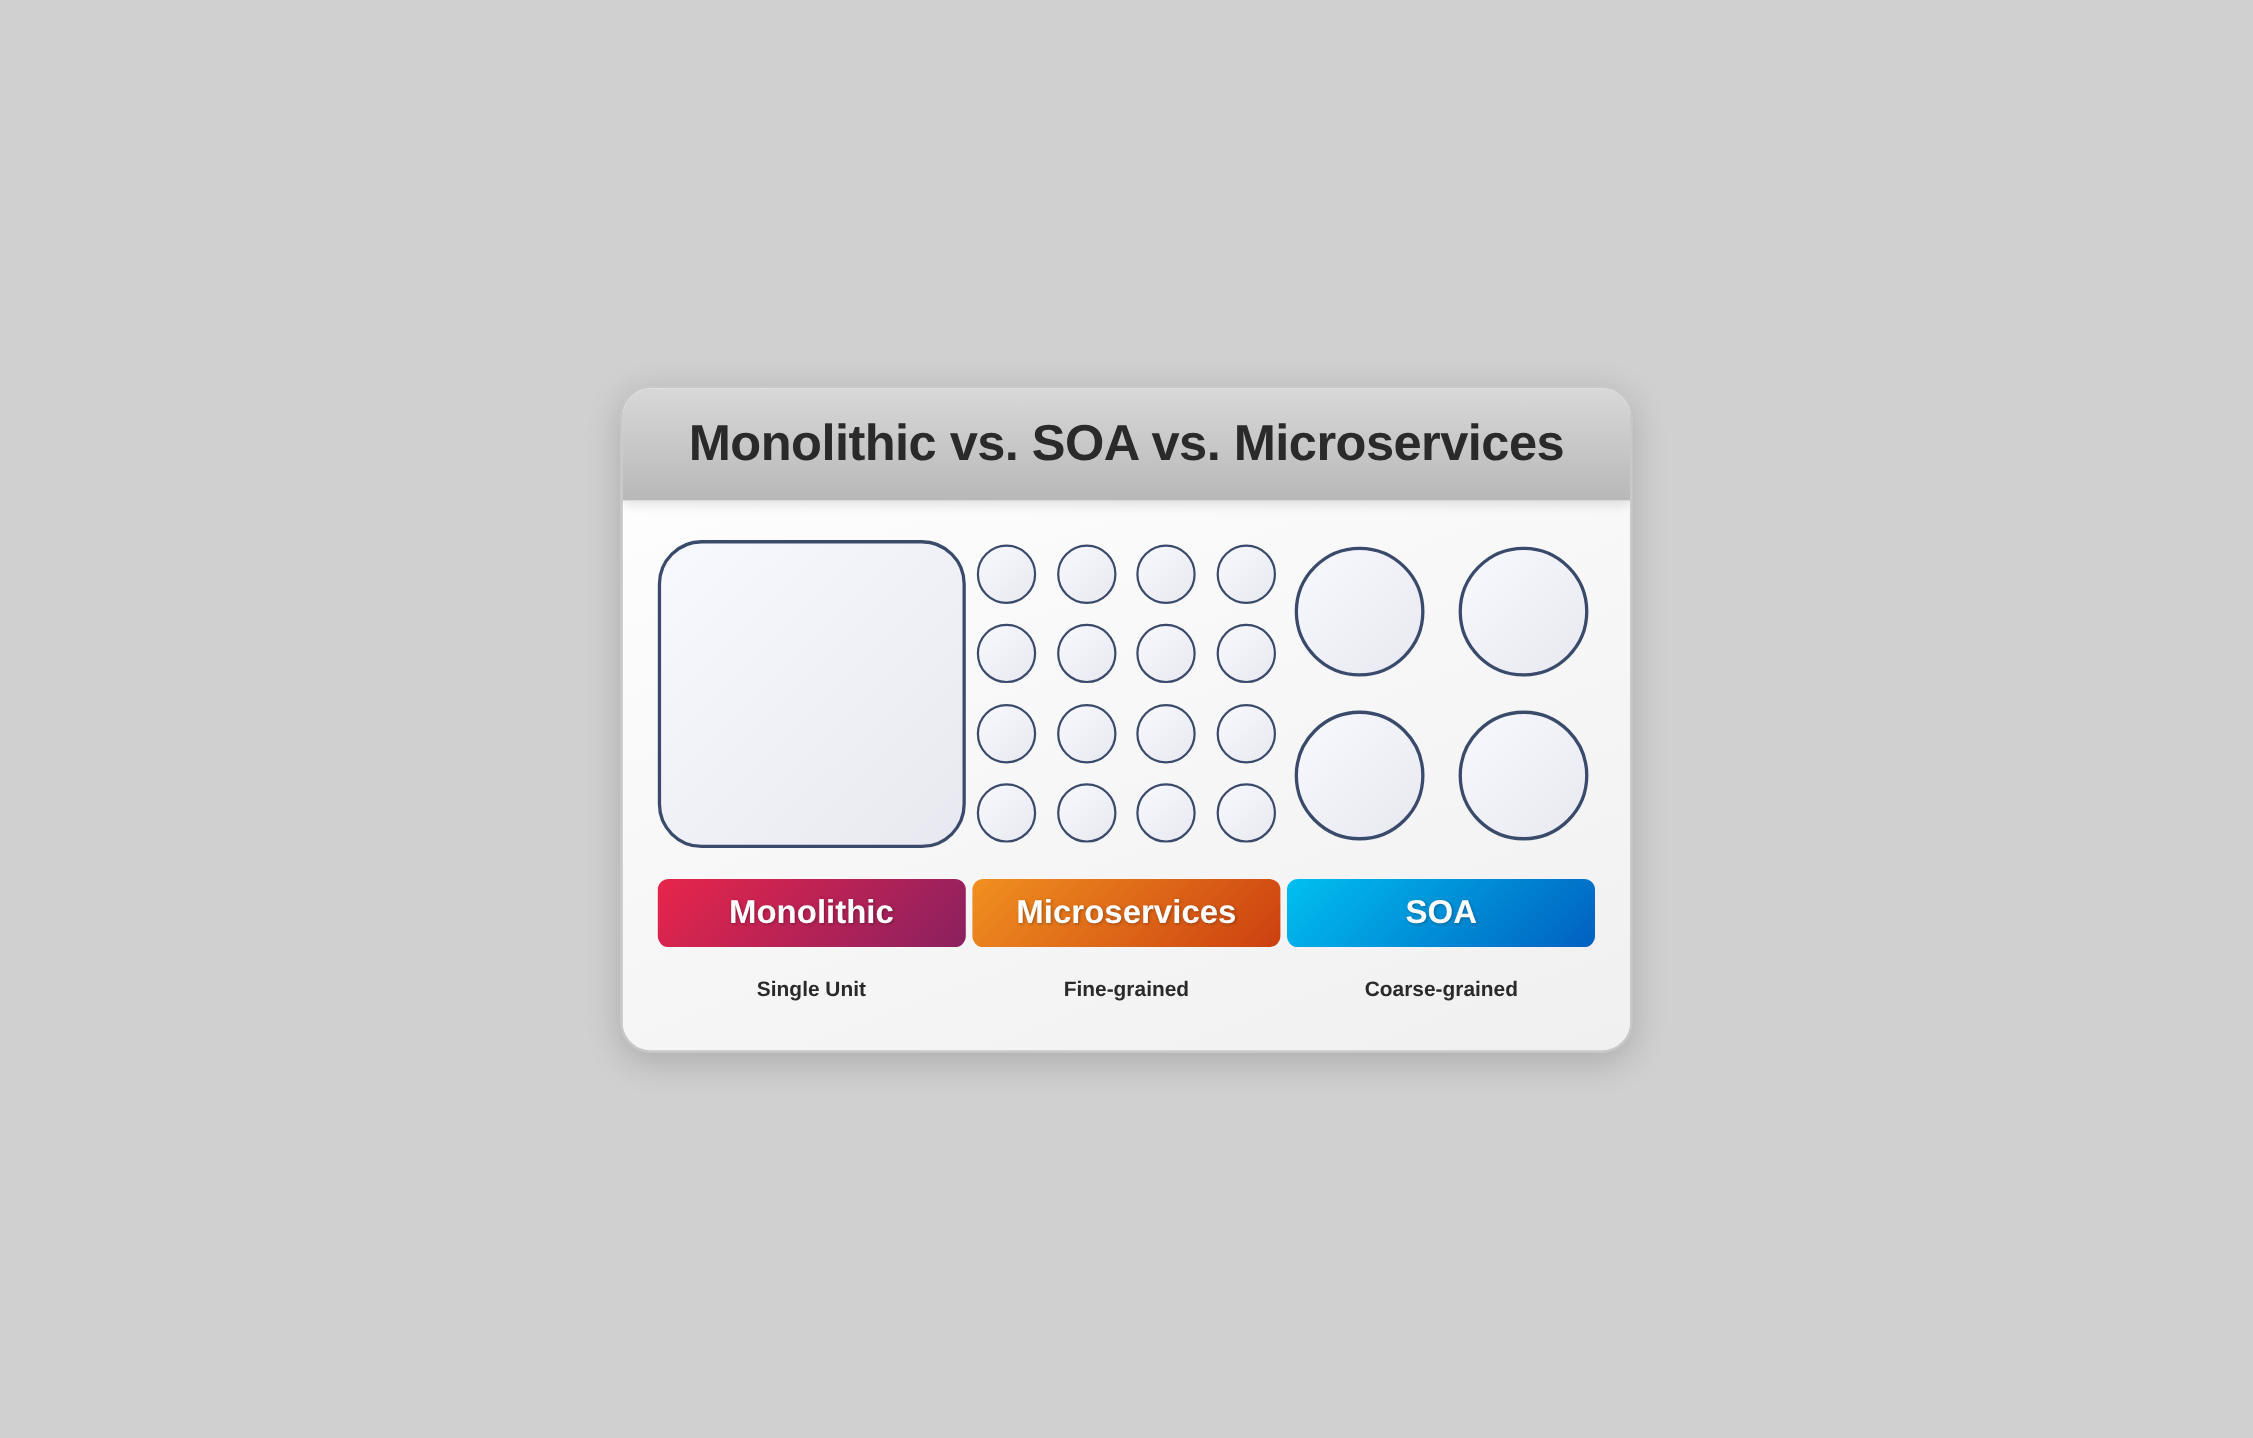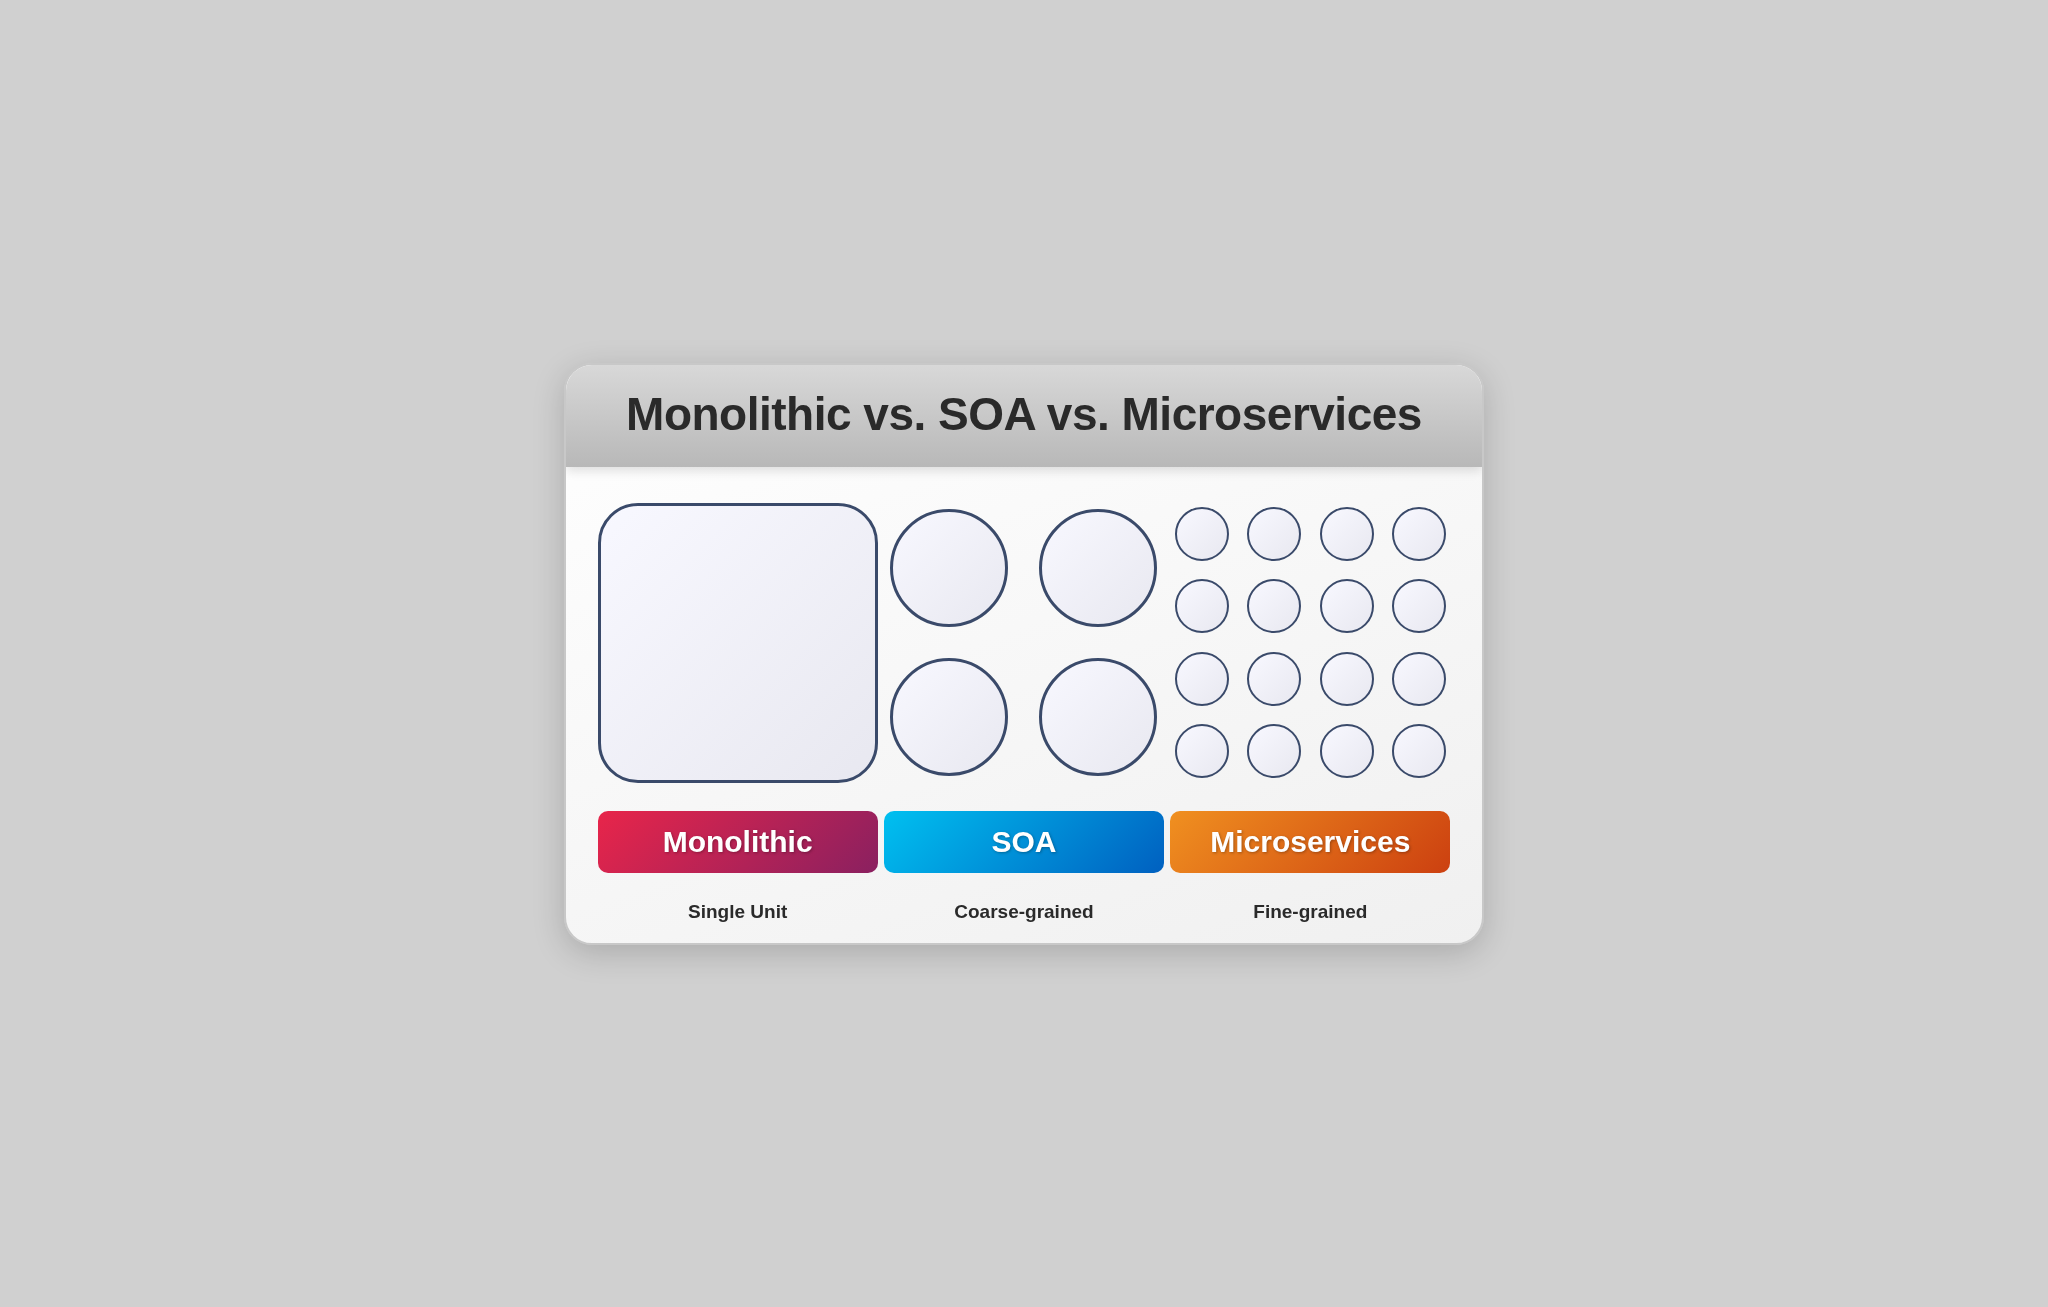--- a/index.html
+++ b/index.html
@@ -11,21 +11,21 @@
       justify-content: center;
       min-height: 100vh;
       font-family: 'Arial', sans-serif;
     }
 
     .card {
       background: linear-gradient(160deg, #ffffff 0%, #f0f0f0 100%);
       border-radius: 28px;
       border: 2px solid #c8c8c8;
       width: 920px;
-      padding: 0 0 20px 0;
+      padding: 0 0 44px 0;
       box-shadow: 0 8px 32px rgba(0,0,0,0.18);
       overflow: hidden;
     }
 
     .title-bar {
       background: linear-gradient(180deg, #d8d8d8 0%, #b8b8b8 100%);
       text-align: center;
       padding: 22px 30px 26px 30px;
       margin-bottom: 36px;
       box-shadow: 0 4px 10px rgba(0,0,0,0.12);
@@ -148,33 +148,20 @@
 
     <div class="column">
       <div class="mono-shape"></div>
       <div class="label-badge mono-badge">
         <span>Monolithic</span>
       </div>
       <div class="sub-label">Single Unit</div>
     </div>
 
     <div class="column">
-      <div class="soa-grid">
-        <div class="soa-circle"></div>
-        <div class="soa-circle"></div>
-        <div class="soa-circle"></div>
-        <div class="soa-circle"></div>
-      </div>
-      <div class="label-badge soa-badge">
-        <span>SOA</span>
-      </div>
-      <div class="sub-label">Coarse-grained</div>
-    </div>
-
-    <div class="column">
       <div class="micro-grid">
         <div class="micro-circle"></div>
         <div class="micro-circle"></div>
         <div class="micro-circle"></div>
         <div class="micro-circle"></div>
         <div class="micro-circle"></div>
         <div class="micro-circle"></div>
         <div class="micro-circle"></div>
         <div class="micro-circle"></div>
         <div class="micro-circle"></div>
@@ -185,14 +172,27 @@
         <div class="micro-circle"></div>
         <div class="micro-circle"></div>
         <div class="micro-circle"></div>
       </div>
       <div class="label-badge micro-badge">
         <span>Microservices</span>
       </div>
       <div class="sub-label">Fine-grained</div>
     </div>
 
+    <div class="column">
+      <div class="soa-grid">
+        <div class="soa-circle"></div>
+        <div class="soa-circle"></div>
+        <div class="soa-circle"></div>
+        <div class="soa-circle"></div>
+      </div>
+      <div class="label-badge soa-badge">
+        <span>SOA</span>
+      </div>
+      <div class="sub-label">Coarse-grained</div>
+    </div>
+
   </div>
 </div>
 
 </body></html>

